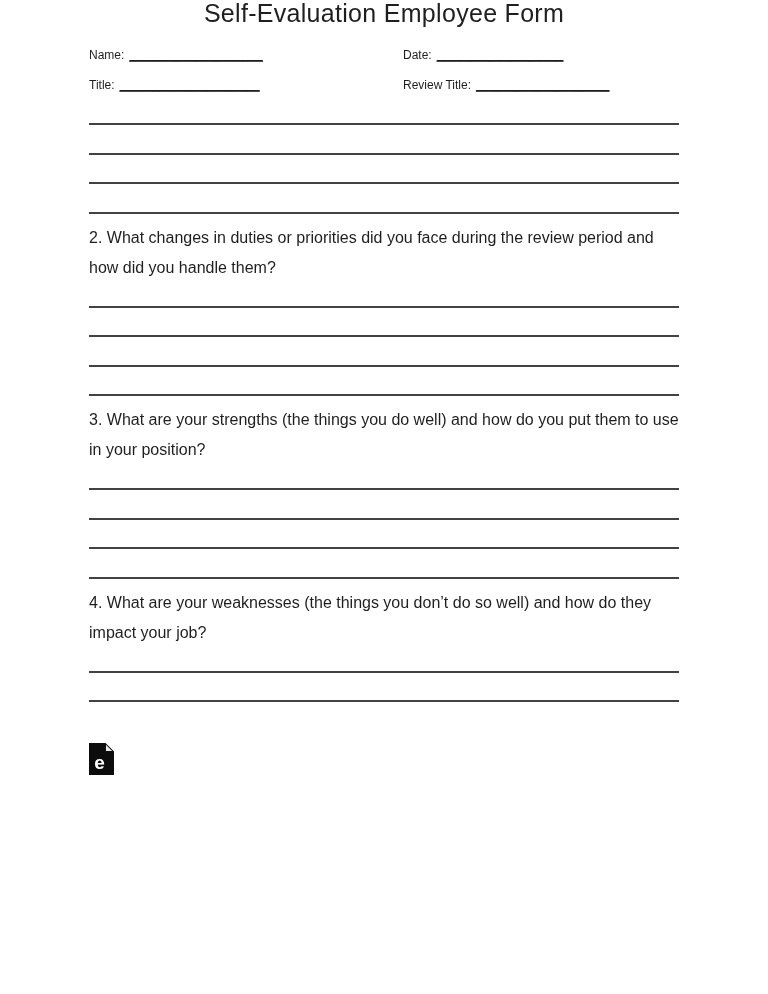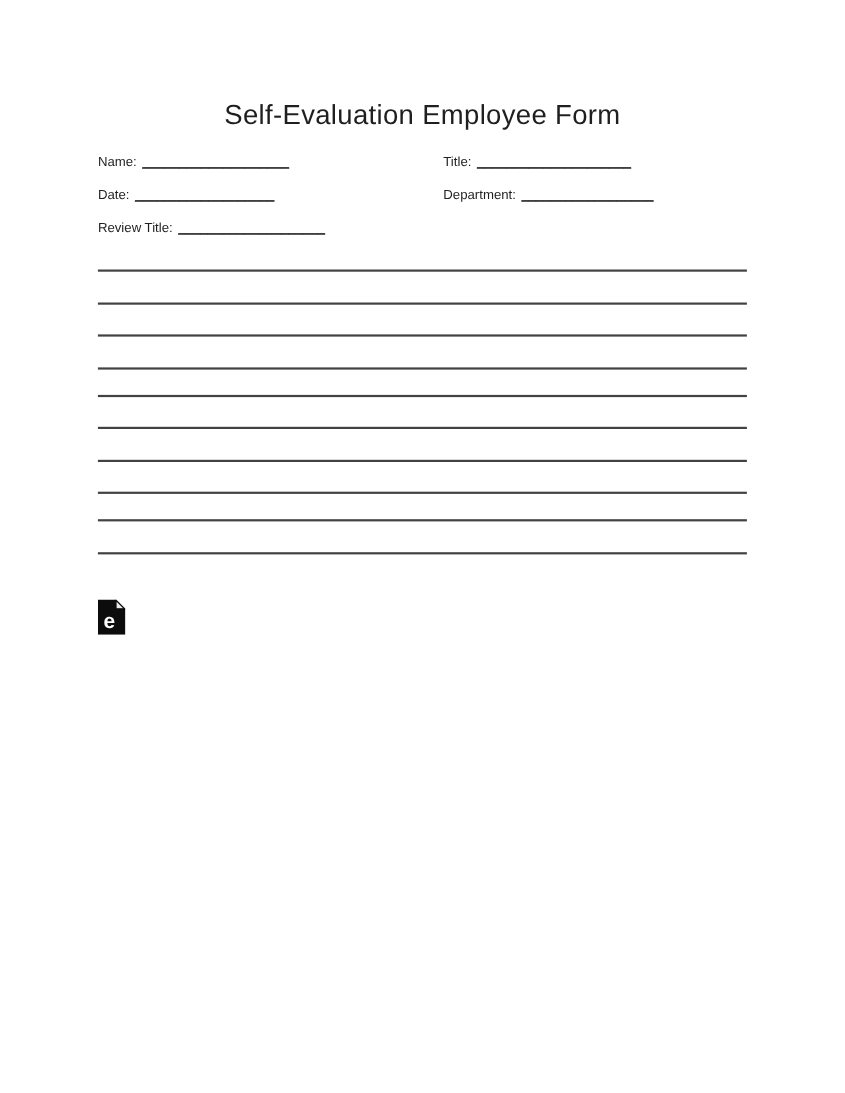--- a/index.html
+++ b/index.html
@@ -11,21 +11,20 @@
     color: #1f1f1f;
     overflow: hidden;
   }
   .page {
     width: 768px;
     height: 994px;
     background: #ffffff;
     padding: 0 89px;
   }
   .title {
-    margin-top: 92px;
     font-size: 25px;
     line-height: 26px;
     font-weight: 500;
     letter-spacing: 0.3px;
     text-align: center;
     white-space: nowrap;
   }
   .fields {
     margin-top: 14px;
     display: grid;
@@ -61,55 +60,62 @@
 <div class="page">
 
   <h1 class="title">Self-Evaluation Employee Form</h1>
 
   <div class="fields">
     <div class="field">
       <span class="flabel">Name:</span>
       <span class="blank">____________________</span>
     </div>
     <div class="field">
-      <span class="flabel">Title:</span>
-      <span class="blank">_____________________</span>
-    </div>
-    <div class="field">
       <span class="flabel">Date:</span>
       <span class="blank">___________________</span>
     </div>
     <div class="field">
-      <span class="flabel">Department:</span>
-      <span class="blank">__________________</span>
+      <span class="flabel">Title:</span>
+      <span class="blank">_____________________</span>
     </div>
     <div class="field">
       <span class="flabel">Review Title:</span>
       <span class="blank">____________________</span>
     </div>
   </div>
 
   <div class="sections">
     <section>
       <div class="lines">
           <div class="answer-line"></div>
           <div class="answer-line"></div>
           <div class="answer-line"></div>
           <div class="answer-line"></div>
         </div>
     </section>
     <section>
+      <p class="question">2. What changes in duties or priorities did you face during the review period and how did you handle them?</p>
       <div class="lines">
           <div class="answer-line"></div>
           <div class="answer-line"></div>
           <div class="answer-line"></div>
           <div class="answer-line"></div>
         </div>
     </section>
     <section>
+      <p class="question">3. What are your strengths (the things you do well) and how do you put them to use in your position?</p>
+      <div class="lines">
+          <div class="answer-line"></div>
+          <div class="answer-line"></div>
+          <div class="answer-line"></div>
+          <div class="answer-line"></div>
+        </div>
+    </section>
+    <section>
+      <p class="question">4. What are your weaknesses (the things you don’t do so well) and how do they impact your job?</p>
       <div class="lines">
           <div class="answer-line"></div>
           <div class="answer-line"></div>
         </div>
     </section>
   </div>
 
   <div class="footer">
     <svg class="logo" width="25" height="32" viewBox="0 0 25 32">
       <path d="M0 0 L16.5 0 L25 8.5 L25 32 L0 32 Z" fill="#0c0c0c"></path>

